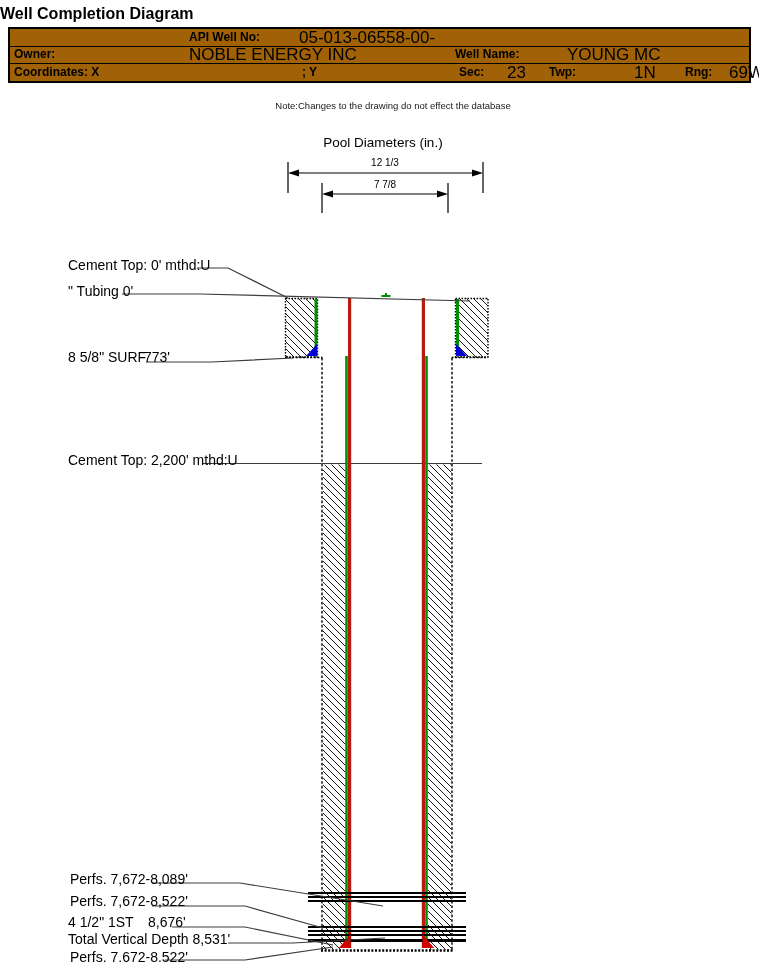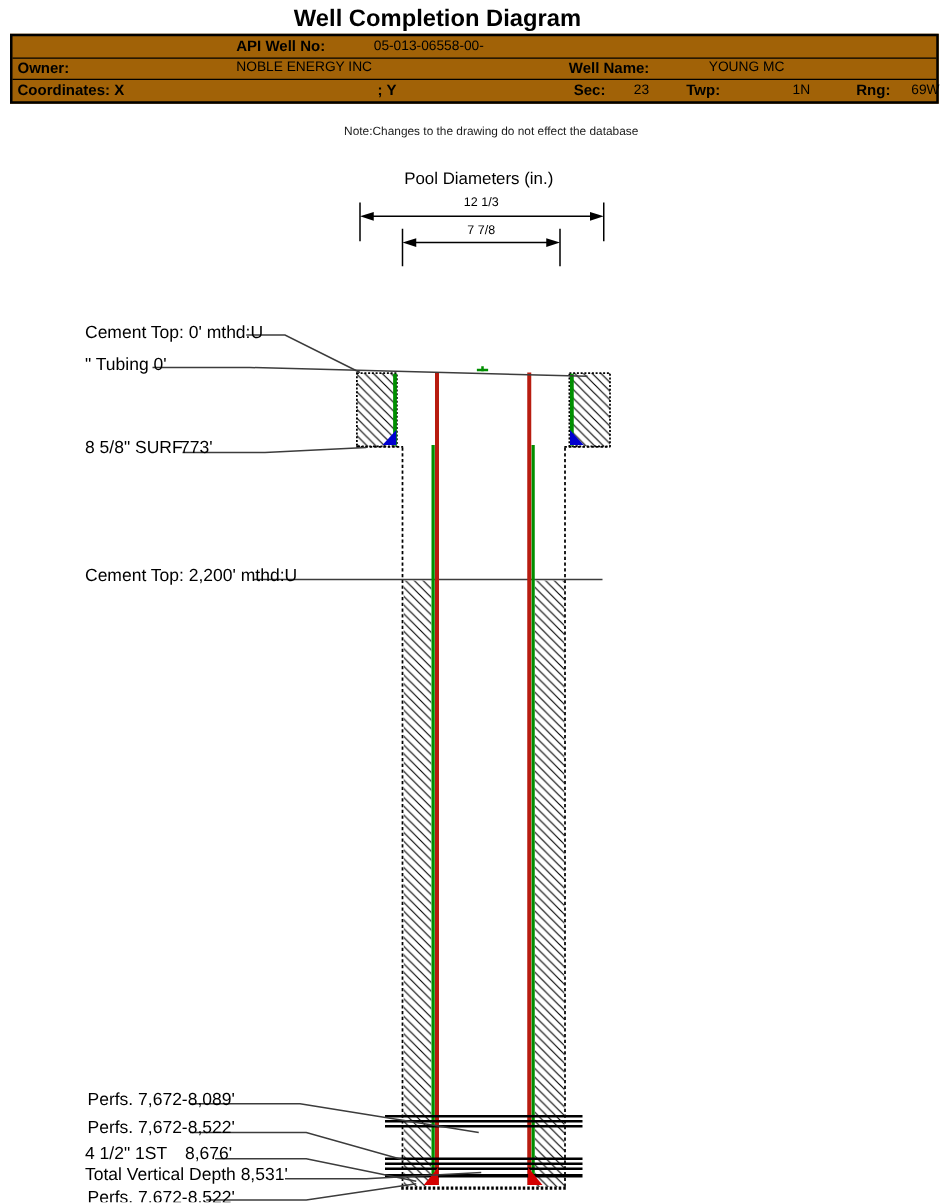--- a/index.html
+++ b/index.html
@@ -1,23 +1,23 @@
 <!DOCTYPE html>
 <html style="--casing-green: #008f00; --tubing-red: #b81c10; --shoe-red: #d40000; --seal-blue: #0000d0; --leader-gray: #3c3c3c;"><head>
 <meta charset="utf-8">
 <style>
   html,body{margin:0;padding:0;background:#fff;}
   .page{position:relative;width:759px;height:962px;background:#fff;
         font-family:"Liberation Sans",sans-serif;color:#000;overflow:hidden;}
   .abs{position:absolute;white-space:nowrap;}
-  .title{left:0;top:5px;width:700px;text-align:center;font-size:19px;font-weight:bold;}
+  .title{left:0;top:5px;width:700px;font-size:16px;font-weight:bold;}
   .hdr-table{left:8px;top:27px;width:739px;border:2px solid #000;background:#a16207;}
   .hrow{position:relative;height:16.5px;border-bottom:1.5px solid #000;}
   .hrow:last-child{border-bottom:none;}
-  .hrow span{position:absolute;top:1.5px;white-space:nowrap;font-size:11px;line-height:13px;}
+  .hrow span{position:absolute;top:1.5px;white-space:nowrap;font-size:17px;line-height:13px;}
   .hrow span.lbl{font-weight:bold;font-size:12px;}
   .note{left:27px;top:100px;width:732px;text-align:center;font-size:9.5px;color:#1a1a1a;}
   .bd-title{left:283px;top:135px;width:200px;text-align:center;font-size:13.5px;}
   .dim-label{width:100px;text-align:center;font-size:10px;}
   .ann{font-size:14px;}
   .ann .val{position:absolute;left:76px;top:0;}
   svg{position:absolute;left:0;top:0;}
   .hatchrect{stroke:#000;stroke-width:1.4;stroke-dasharray:1.6 1.4;fill:url(#hatch);}
   .hatchfill{fill:url(#hatch);}
   .greenfill{fill:var(--casing-green,#008f00);}

